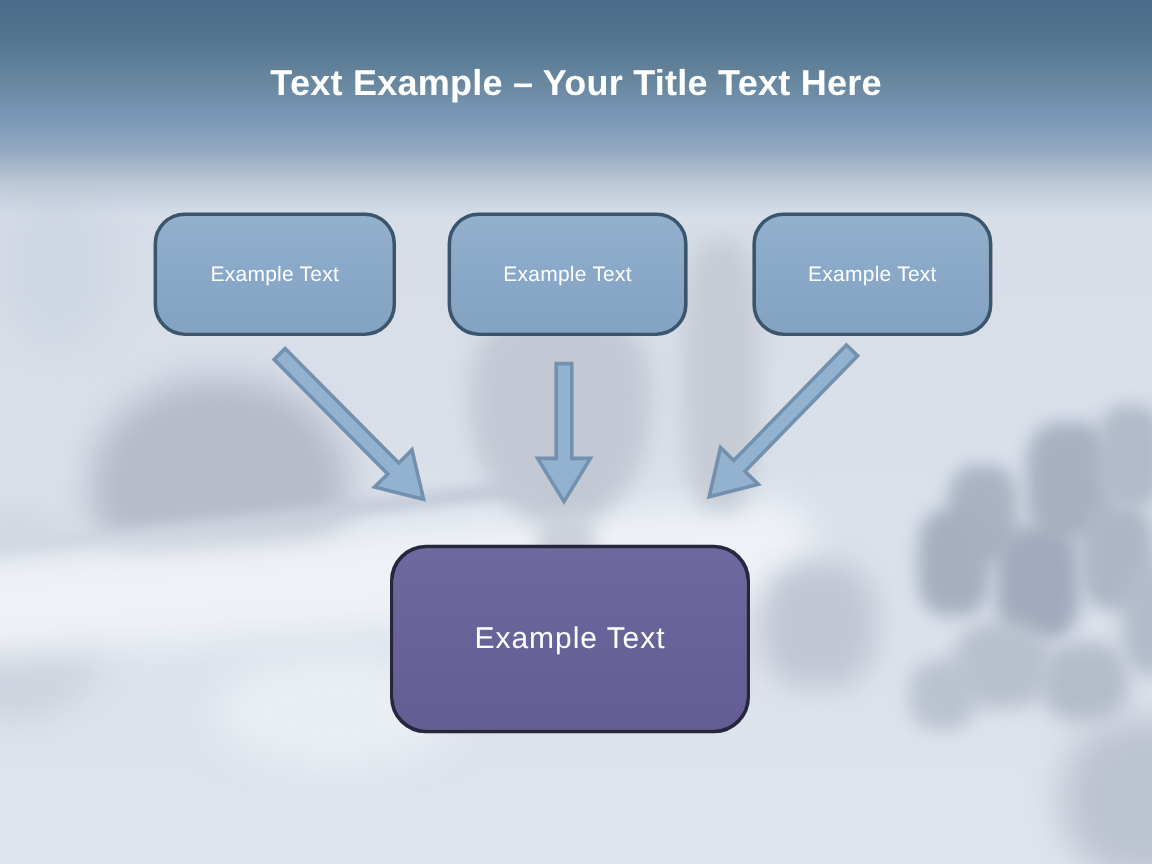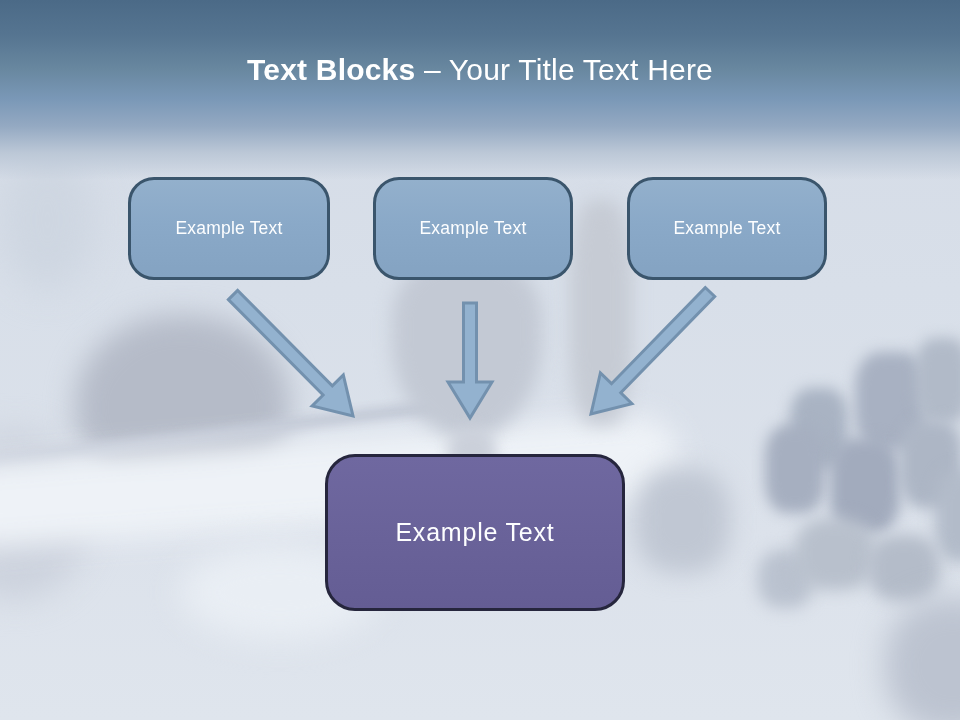--- a/index.html
+++ b/index.html
@@ -23,21 +23,21 @@
       #94a9c2 70%, #bcc8d7 85%, rgba(216,223,233,0) 100%);
   }
 
   .slide-title {
     position: absolute; top: 52px; left: 0; width: 100%; z-index: 3;
     margin: 0; text-align: center;
     font-size: 30px; line-height: 36px; color: #ffffff;
     font-weight: 400; letter-spacing: 0.2px;
   }
   .slide-title .t-bold { font-weight: 700; }
-  .slide-title .t-rest { font-weight: 400; }
+  .slide-title .t-rest { font-weight: 700; }
 
   
   .tblock {
     position: absolute; top: 177px; height: 103px; z-index: 3;
     box-sizing: border-box;
     background: linear-gradient(180deg, #93b0cc 0%, #8aa9c8 45%, #84a3c2 100%);
     border: 3px solid #3a556c;
     border-radius: 26px;
     display: flex; align-items: center; justify-content: center;
   }
@@ -94,21 +94,21 @@
     <div class="blob" style="left:900px;top:420px;width:62px;height:88px;background:#adb6c5;border-radius:35%;filter:blur(7px);"></div>
     <div class="blob" style="left:935px;top:470px;width:55px;height:92px;background:#b2bbc9;border-radius:35%;filter:blur(8px);"></div>
     <div class="blob" style="left:758px;top:550px;width:55px;height:58px;background:#bac2cf;border-radius:40%;filter:blur(8px);"></div>
     <div class="blob" style="left:795px;top:518px;width:80px;height:72px;background:#b8c0cc;border-radius:40%;filter:blur(8px);"></div>
     <div class="blob" style="left:868px;top:535px;width:72px;height:66px;background:#b4bcc9;border-radius:40%;filter:blur(8px);"></div>
     <div class="blob" style="left:885px;top:598px;width:135px;height:135px;background:#bcc3d0;border-radius:45%;filter:blur(15px);"></div>
   </div>
 
   <div class="header-band"></div>
 
-  <h1 class="slide-title"><span class="t-bold">Text Blocks</span>
+  <h1 class="slide-title"><span class="t-bold">Text Example</span>
     <span class="t-rest">– Your Title Text Here</span></h1>
 
   <svg class="arrows" width="960" height="720" viewBox="0 0 960 720">
     <polygon points="228.4,299.6 323.1,395.0 312.1,405.9 353,416 343.3,374.9 332.3,385.8 237.6,290.4"></polygon>
     <polygon points="463.5,303 463.5,382 448,382 470,418 492,382 476.5,382 476.5,303"></polygon>
     <polygon points="705.3,287.5 611.5,383.7 600.4,372.9 591,414 631.9,403.6 620.8,392.8 714.7,296.5"></polygon>
   </svg>
 
   <div class="tblock tblock-1">
     <span class="tlabel">Example Text</span>

